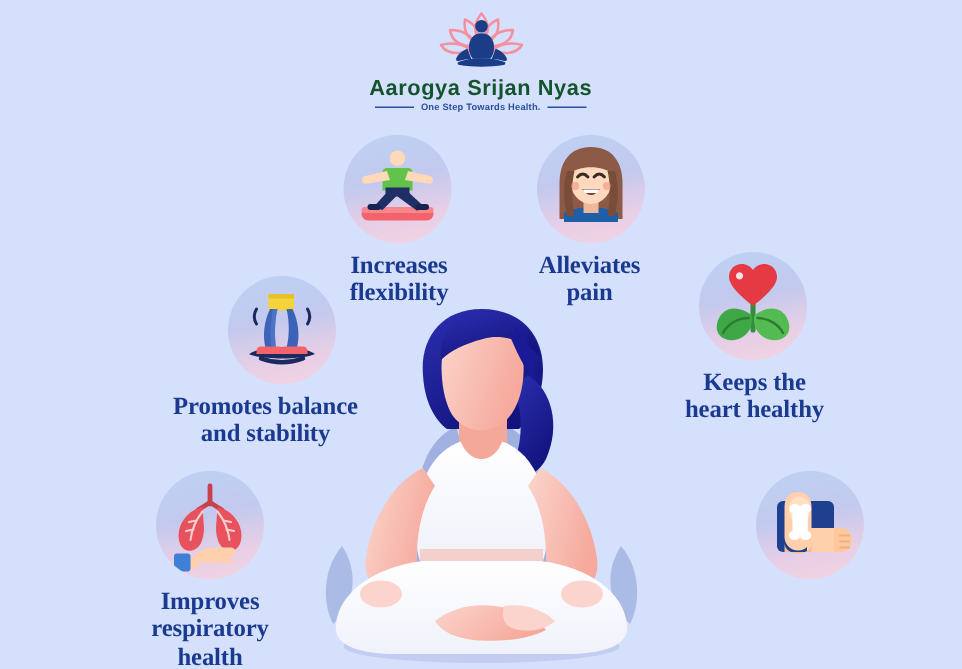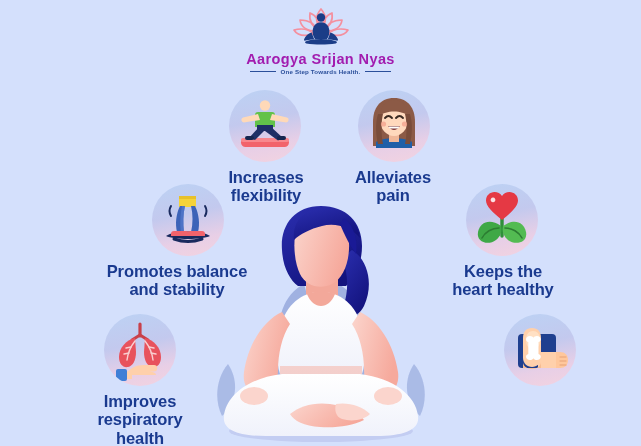--- a/index.html
+++ b/index.html
@@ -33,21 +33,21 @@
     display: block;
     margin: 0 auto;
     width: 62px;
     height: 44px;
   }
   #logo-name {
     margin-top: 1px;
     font-size: 14.5px;
     font-weight: 700;
     letter-spacing: 0.4px;
-    color: #a21caf;
+    color: #14532d;
     font-family: "Liberation Sans", sans-serif;
   }
   #logo-tagline-row {
     margin-top: 1px;
     display: flex;
     align-items: center;
     justify-content: center;
     gap: 5px;
   }
   .tag-rule {
@@ -68,20 +68,21 @@
     position: absolute;
     left: 186px;
     top: 188px;
     width: 270px;
     height: 258px;
   }
 
   
   .benefit {
     position: absolute;
+    font-family: Liberation Serif, serif;
   }
   .badge {
     width: 72px;
     height: 72px;
     border-radius: 50%;
     background: linear-gradient(168deg, #bcd2f4 0%, #c3c9ee 42%, #e8cfe6 74%, #f3d3e0 100%);
     display: flex;
     align-items: center;
     justify-content: center;
     overflow: hidden;
@@ -103,21 +104,21 @@
   #b-flexibility .benefit-label { text-align: center; width: 110px; margin-left: -11px; }
 
   #b-pain             { left: 352px; top: 90px;  width: 130px; }
   #b-pain .badge      { margin-left: 6px; }
   #b-pain .benefit-label { text-align: center; width: 106px; margin-left: -12px; }
 
   #b-balance          { left: 136px; top: 184px; width: 180px; }
   #b-balance .badge   { margin-left: 16px; }
   #b-balance .benefit-label { text-align: center; width: 178px; margin-left: -48px; }
 
-  #b-heart            { left: 446px; top: 184px; width: 170px; }
+  #b-heart            { left: 446px; top: 168px; width: 170px; }
   #b-heart .badge     { margin-left: 20px; }
   #b-heart .benefit-label { text-align: center; width: 150px; margin-left: -18px; }
 
   #b-respiratory      { left: 92px;  top: 314px; width: 160px; }
   #b-respiratory .badge { margin-left: 12px; }
   #b-respiratory .benefit-label { text-align: center; width: 140px; margin-left: -22px; }
 
   #b-bones            { left: 490px; top: 314px; width: 160px; }
   #b-bones .badge     { margin-left: 14px; }
   #b-bones .benefit-label { text-align: center; width: 144px; margin-left: -22px; }

